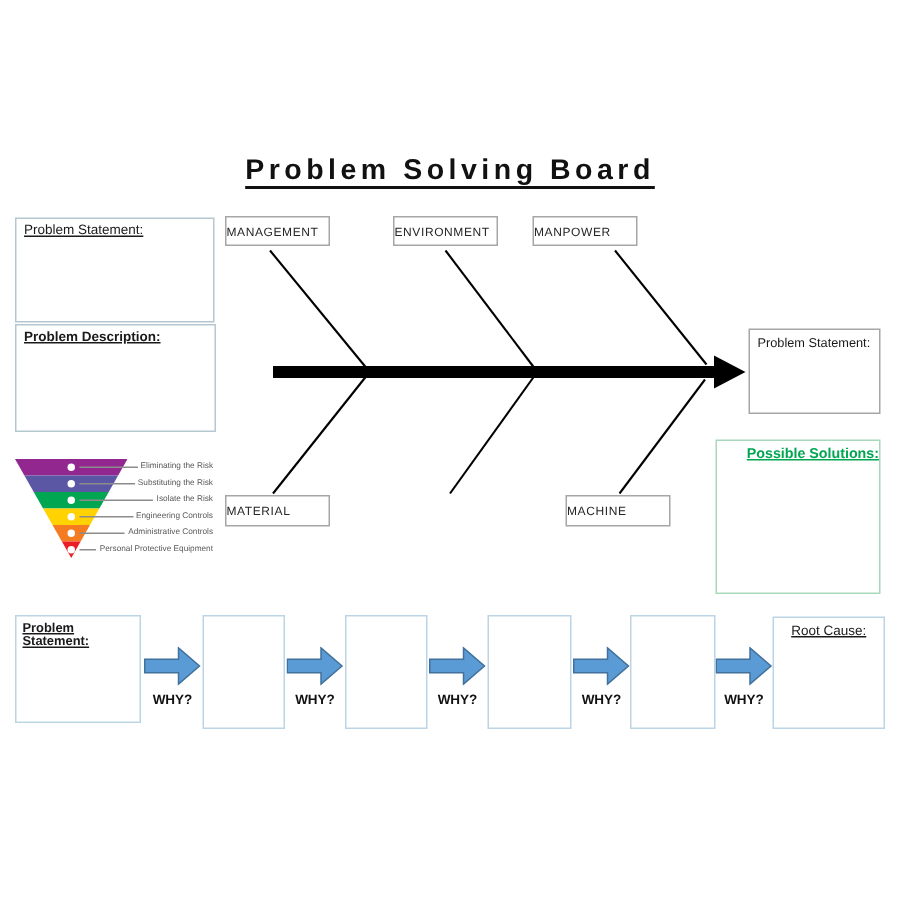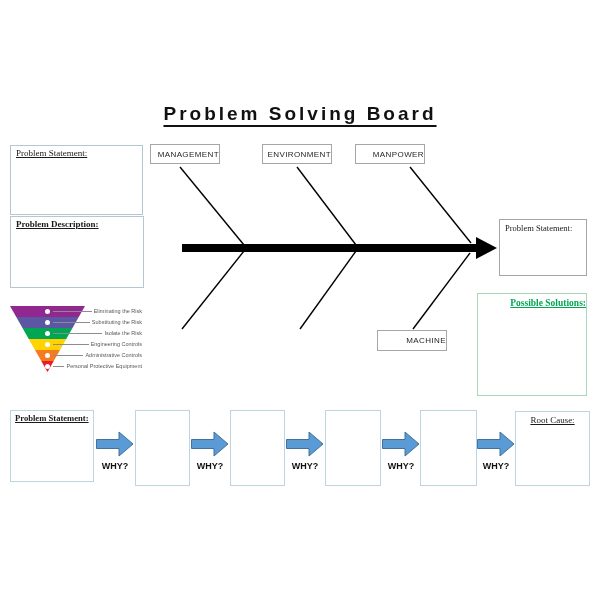--- a/index.html
+++ b/index.html
@@ -7,31 +7,31 @@
     position:relative;width:600px;height:600px;background:#fff;overflow:hidden;
     font-family:"Liberation Sans","DejaVu Sans",sans-serif;color:#1a1a1a;
   }
   
   .title-wrap{position:absolute;left:0;top:103px;width:100%;text-align:center;}
   .title{
     display:inline-block;font-size:19px;font-weight:600;letter-spacing:3px;color:#111;
     text-decoration:underline;text-underline-offset:5px;text-decoration-thickness:1.5px;
   }
   
-  .panel{position:absolute;background:#fff;box-sizing:border-box;font-family:Liberation Serif, serif;}
+  .panel{position:absolute;background:#fff;box-sizing:border-box;}
   .panel .lbl{font-size:9px;line-height:1.1;}
   .u{text-decoration:underline;}
   
   .box-ps-left{left:10px;top:145px;width:133px;height:70px;border:1px solid #b5c7d1;padding:3px 5px;}
   .box-pd-left{left:10px;top:216px;width:134px;height:72px;border:1px solid #b5c7d1;padding:3px 5px;}
   .box-pd-left .lbl{font-weight:700;}
   
   .cat{
     position:absolute;width:70px;height:20px;border:1px solid #a6a6a6;background:#fff;
-    display:flex;align-items:center;justify-content:flex-end;
+    display:flex;align-items:center;justify-content:flex-start;
     font-size:8px;letter-spacing:.4px;color:#262626;box-sizing:border-box;
   }
   .cat.b{height:21px;}
   
   .box-effect{left:499px;top:219px;width:88px;height:57px;border:1px solid #a6a6a6;padding:4px 5px;}
   .box-effect .lbl{font-size:8.5px;}
   
   .box-solutions{left:477px;top:293px;width:110px;height:103px;border:1px solid #a8d8b9;text-align:right;padding-top:4px;}
   .box-solutions .lbl{font-size:9.5px;font-weight:700;text-decoration:underline;}
   
@@ -133,20 +133,23 @@
 
   <div class="cat" style="left:150px;top:144px">
       <span>MANAGEMENT</span>
     </div>
   <div class="cat" style="left:262px;top:144px">
       <span>ENVIRONMENT</span>
     </div>
   <div class="cat" style="left:355px;top:144px">
       <span>MANPOWER</span>
     </div>
+  <div class="cat b" style="left:150px;top:330px">
+      <span>MATERIAL</span>
+    </div>
   <div class="cat b" style="left:377px;top:330px">
       <span>MACHINE</span>
     </div>
 
   <div class="panel box-effect">
     <div class="lbl">Problem Statement:</div>
   </div>
   <div class="panel box-solutions" style="border-color: rgb(168, 216, 185);">
     <div class="lbl" style="color: rgb(0, 166, 81);">Possible Solutions:</div>
   </div>

